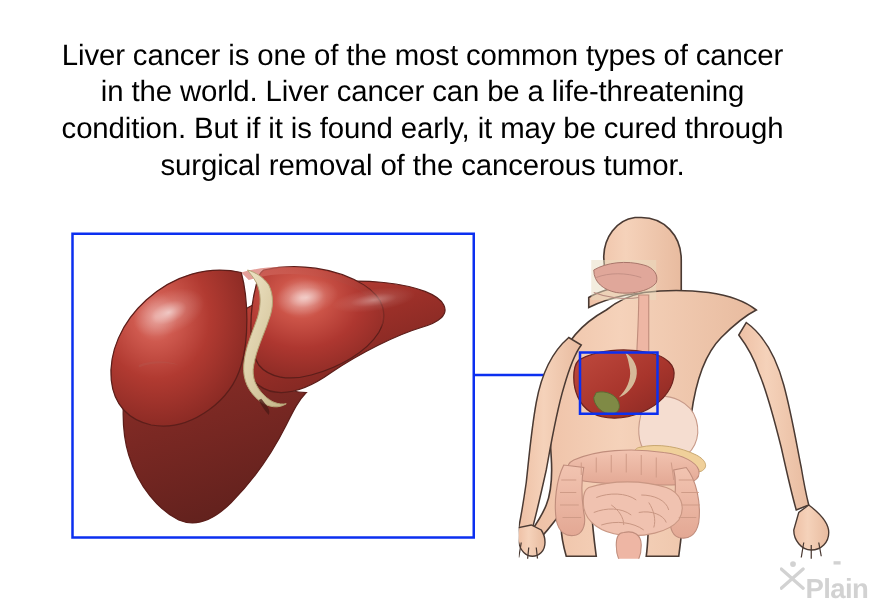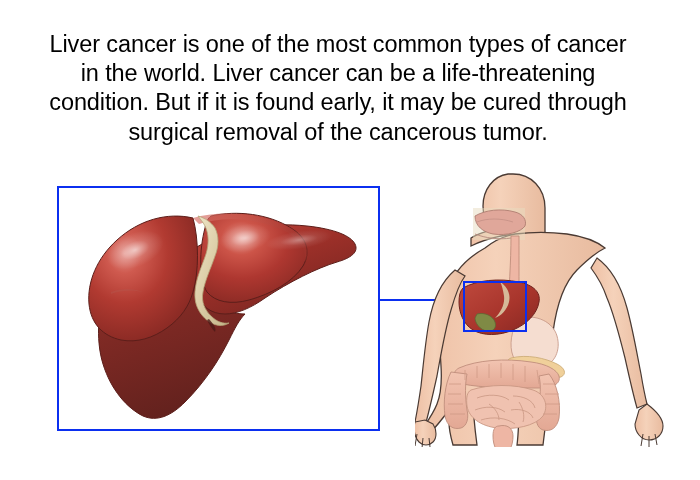--- a/index.html
+++ b/index.html
@@ -357,14 +357,22 @@
                  M86 191 L 86 206 M98 192 L 98 208 M110 194 L 110 210
                  M122 198 L 124 212"></path>
         <path d="M34 212 L 46 212 M33 222 L 46 222 M33 232 L 48 232 M35 242 L 50 242"></path>
         <path d="M128 212 L 140 212 M130 222 L 144 222 M130 232 L 145 232 M128 242 L 142 242"></path>
       </g>
     </svg>
   </div>
 
   <div id="torso-liver-box"></div>
 
+  <div id="logo">
+    <svg class="mark" viewBox="0 0 20 24">
+      <circle cx="10.4" cy="3.2" r="2.3" fill="#d2d2d2"></circle>
+      <path d="M1 7.2 L 18.5 22.6" stroke="#d2d2d2" stroke-width="2.6" stroke-linecap="round" fill="none"></path>
+      <path d="M18.5 7.2 L 1 22.6" stroke="#d2d2d2" stroke-width="2.6" stroke-linecap="round" fill="none"></path>
+    </svg>
+    <span class="word">-Plain</span>
+  </div>
 
 </div>
 
 </body></html>

